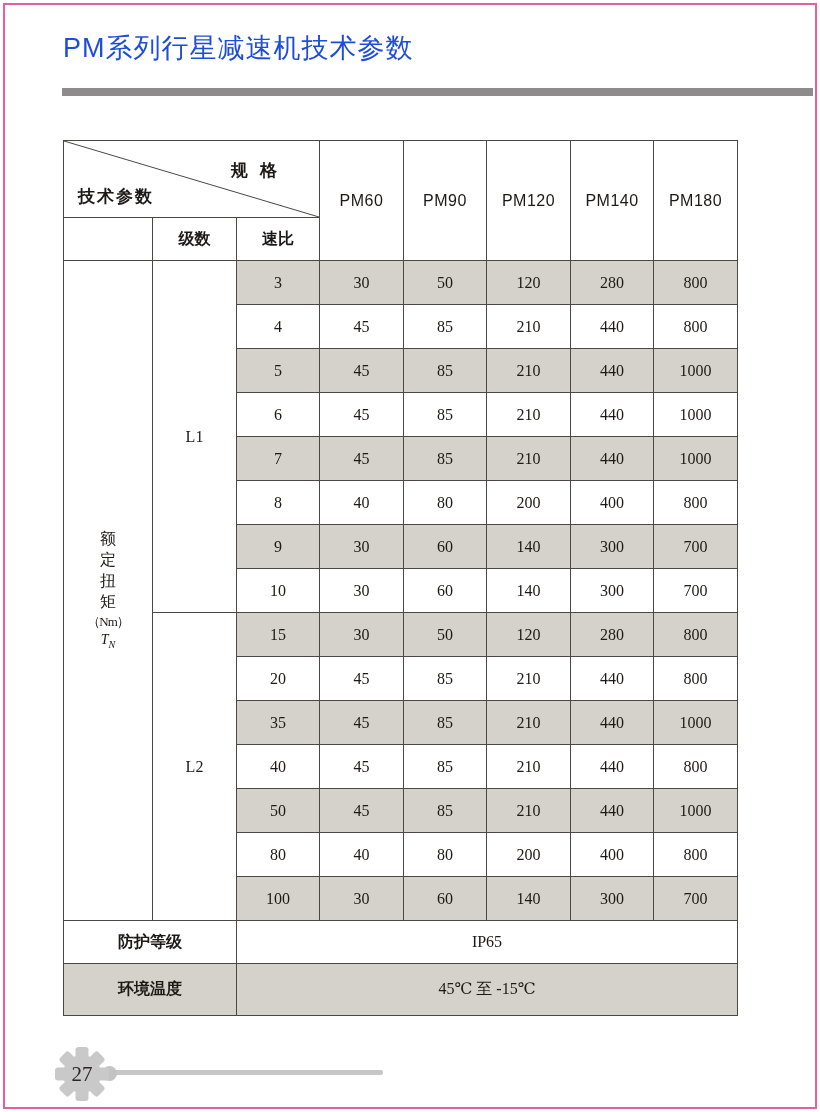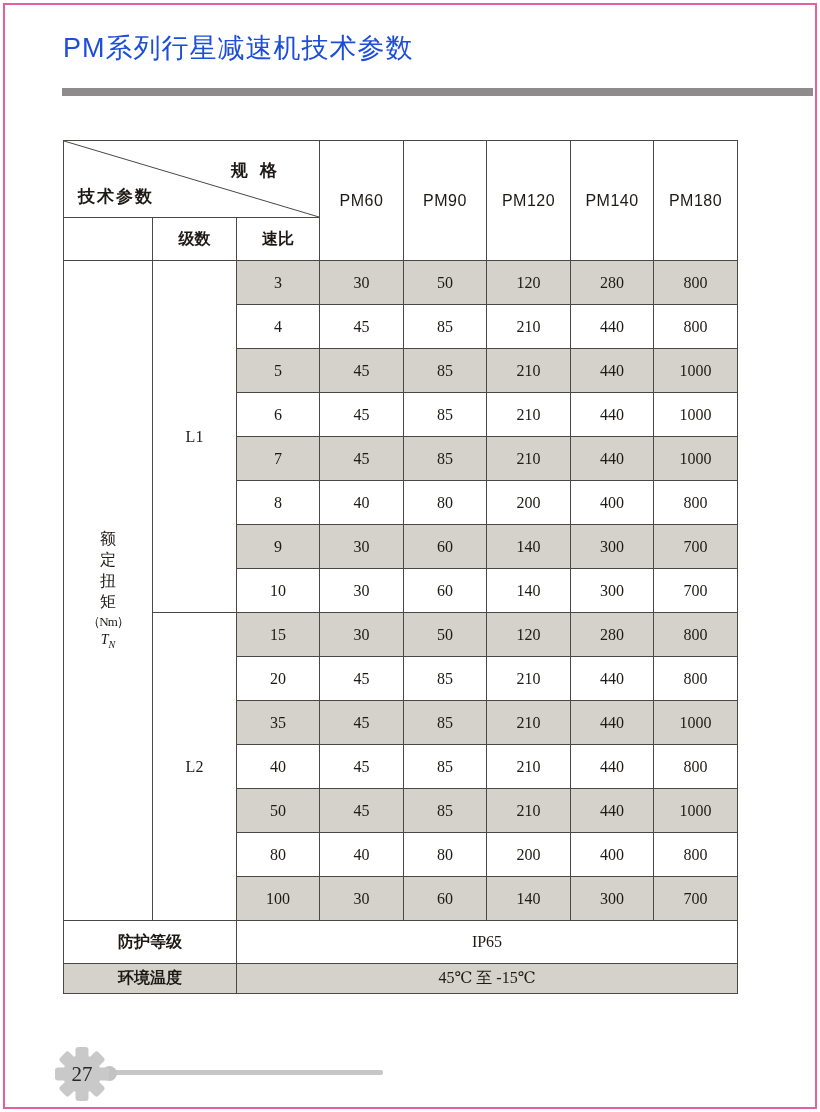--- a/index.html
+++ b/index.html
@@ -205,21 +205,21 @@
     <td class="d">60</td>
     <td class="d">140</td>
     <td class="d">300</td>
     <td class="d">700</td>
   </tr>
 
   <tr style="height:43px">
     <td colspan="2" class="foot-label">防护等级</td>
     <td colspan="6">IP65</td>
   </tr>
-  <tr style="height:30px" class="shaded">
+  <tr style="height:52px" class="shaded">
     <td colspan="2" class="foot-label d">环境温度</td>
     <td colspan="6" class="d">45℃ 至 -15℃</td>
   </tr>
 </tbody>
   </table>
 
 <div class="foot-line"></div>
 <div class="foot-dot"></div>
 <div class="gear-wrap">
   <svg width="56" height="56" viewBox="-28 -28 56 56">

